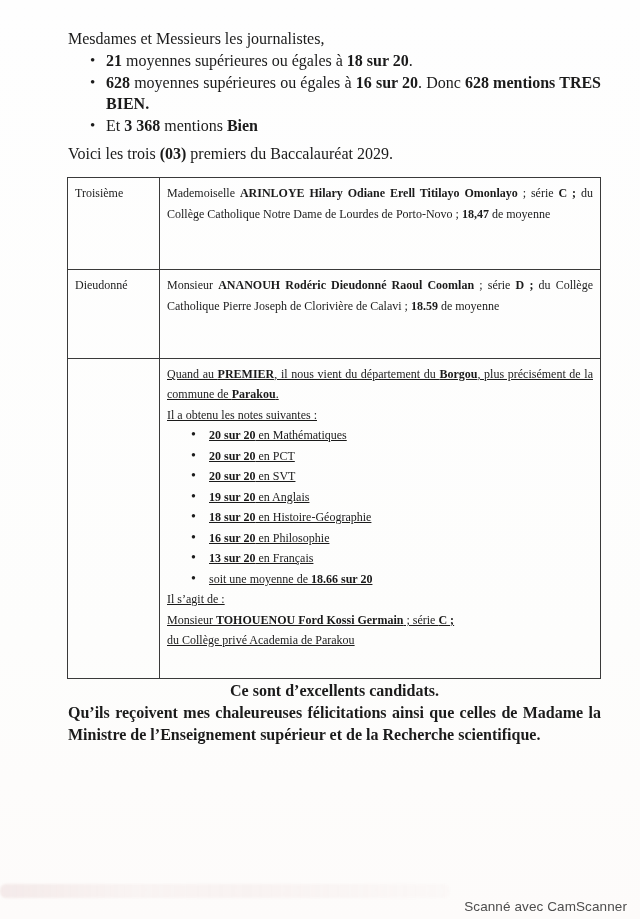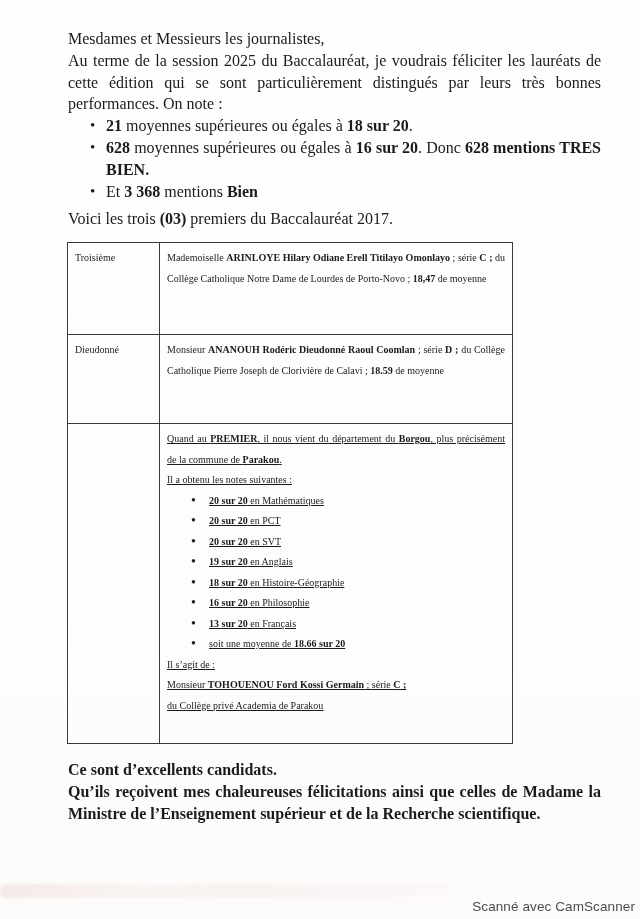--- a/index.html
+++ b/index.html
@@ -42,24 +42,24 @@
     content: "\2022";
     position: absolute;
     left: 22px;
     top: 0;
     font-size: 15px;
   }
   .top3-line { margin-top: 6px; }
   table.laureates {
     border-collapse: collapse;
     table-layout: fixed;
-    width: 446px;
+    width: 534px;
     margin-top: 12px;
     margin-left: -1px;
-    font-size: 10px;
+    font-size: 12px;
     line-height: 20.8px;
   }
   table.laureates td {
     border: 1px solid #3a3a3a;
     vertical-align: top;
     padding: 5px 7px 6px 7px;
   }
   td.rank-col { width: 92px; }
   tr.row-1 td { height: 92px; }
   tr.row-2 td { height: 89px; }
@@ -72,24 +72,24 @@
     position: relative;
     padding-left: 42px;
   }
   ul.notes li::before {
     content: "\2022";
     position: absolute;
     left: 24px;
     top: 0;
     font-size: 14px;
   }
-  .closing { margin-top: 15px; font-weight: bold; line-height: 22px; }
+  .closing { margin-top: 1px; font-weight: bold; line-height: 22px; text-align: center; }
   .watermark {
     position: absolute;
-    right: 5px;
+    right: 13px;
     bottom: 5px;
     font-family: "Liberation Sans", sans-serif;
     font-size: 13.5px;
     color: #4d4d4d;
     letter-spacing: 0.1px;
   }
   .scan-smudge {
     position: absolute;
     left: 0;
     top: 884px;
@@ -105,29 +105,28 @@
   }
 </style>
 </head>
 <body>
 
 <div class="page">
   <div class="content">
 
     <p>Mesdames et Messieurs les journalistes,</p>
 
-    <p class="just">Au terme de la session 2025 du Baccalauréat, je voudrais féliciter les lauréats de cette édition qui se sont particulièrement distingués par leurs très bonnes performances. On note :</p>
 
     <ul class="stats">
       <li><span class="b">21</span><span> moyennes supérieures ou égales à </span><span class="b">18 sur 20</span><span>.</span></li>
       <li><span class="b">628</span><span> moyennes supérieures ou égales à </span><span class="b">16 sur 20</span><span>. Donc </span><span class="b">628 mentions TRES BIEN.</span></li>
       <li><span>Et </span><span class="b">3 368</span><span> mentions </span><span class="b">Bien</span></li>
     </ul>
 
-    <p class="top3-line"><span>Voici les trois </span><span class="b">(03)</span><span> premiers du Baccalauréat 2017.</span></p>
+    <p class="top3-line"><span>Voici les trois </span><span class="b">(03)</span><span> premiers du Baccalauréat 2029.</span></p>
 
     <table class="laureates">
       <tbody>
           <tr class="row-1">
         <td class="rank-col">Troisième</td>
         <td class="detail-col just"><span>Mademoiselle </span><span class="b">ARINLOYE Hilary Odiane Erell Titilayo Omonlayo</span><span> ; série </span><span class="b">C ;</span><span> du Collège Catholique Notre Dame de Lourdes de Porto-Novo ; </span><span class="b">18,47</span><span> de moyenne</span></td>
       </tr>
       <tr class="row-2">
         <td class="rank-col">Dieudonné</td>
         <td class="detail-col just"><span>Monsieur </span><span class="b">ANANOUH Rodéric Dieudonné Raoul Coomlan</span><span> ; série </span><span class="b">D ;</span><span> du Collège Catholique Pierre Joseph de Clorivière de Calavi ; </span><span class="b">18.59</span><span> de moyenne</span></td>

